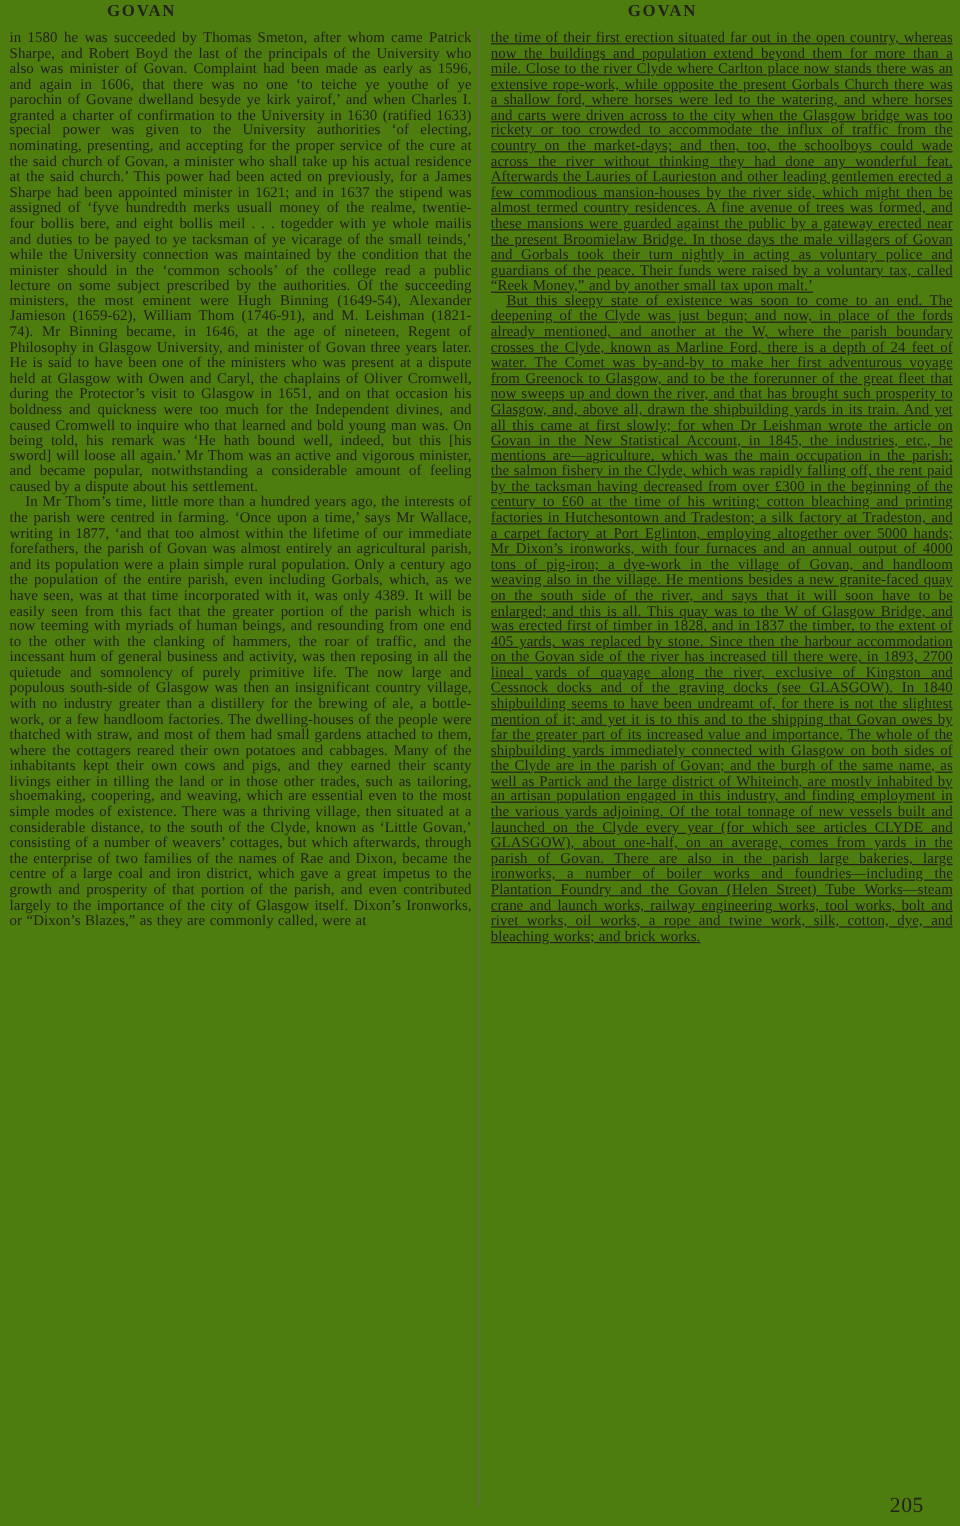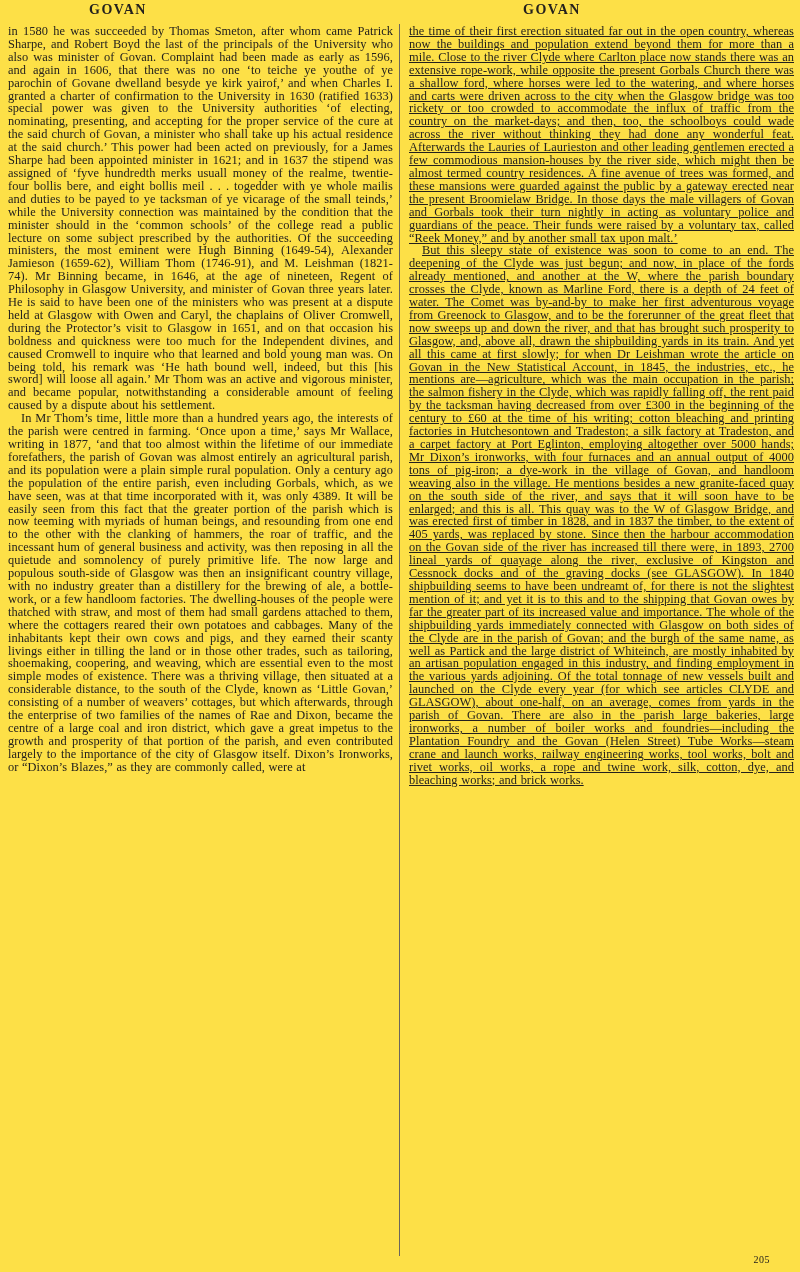--- a/index.html
+++ b/index.html
@@ -3,21 +3,21 @@
 <meta charset="utf-8">
 <style>
   * { box-sizing: border-box; }
   html, body { margin: 0; padding: 0; }
   body { background: #d9d6d0; font-family: "Liberation Serif", serif; }
 
   .page {
     position: relative;
     width: 800px;
     height: 1272px;
-    background: #fde047;
+    background: #4d7c0f;
     overflow: hidden;
     color: #24211d;
     margin: 0 auto;
   }
 
   .running-head {
     position: absolute;
     top: 2px;
     font-weight: bold;
     font-size: 14px;
@@ -55,21 +55,21 @@
   p {
     margin: 0;
     text-indent: 13px;
   }
   p.cont { text-indent: 0; }
 
   .page-number {
     position: absolute;
     right: 30px;
     bottom: 7px;
-    font-size: 10px;
+    font-size: 18px;
     letter-spacing: 0.5px;
   }
 </style>
 </head>
 <body>
 
 <div class="page">
 
   <div class="running-head rh-left">GOVAN</div>
 

